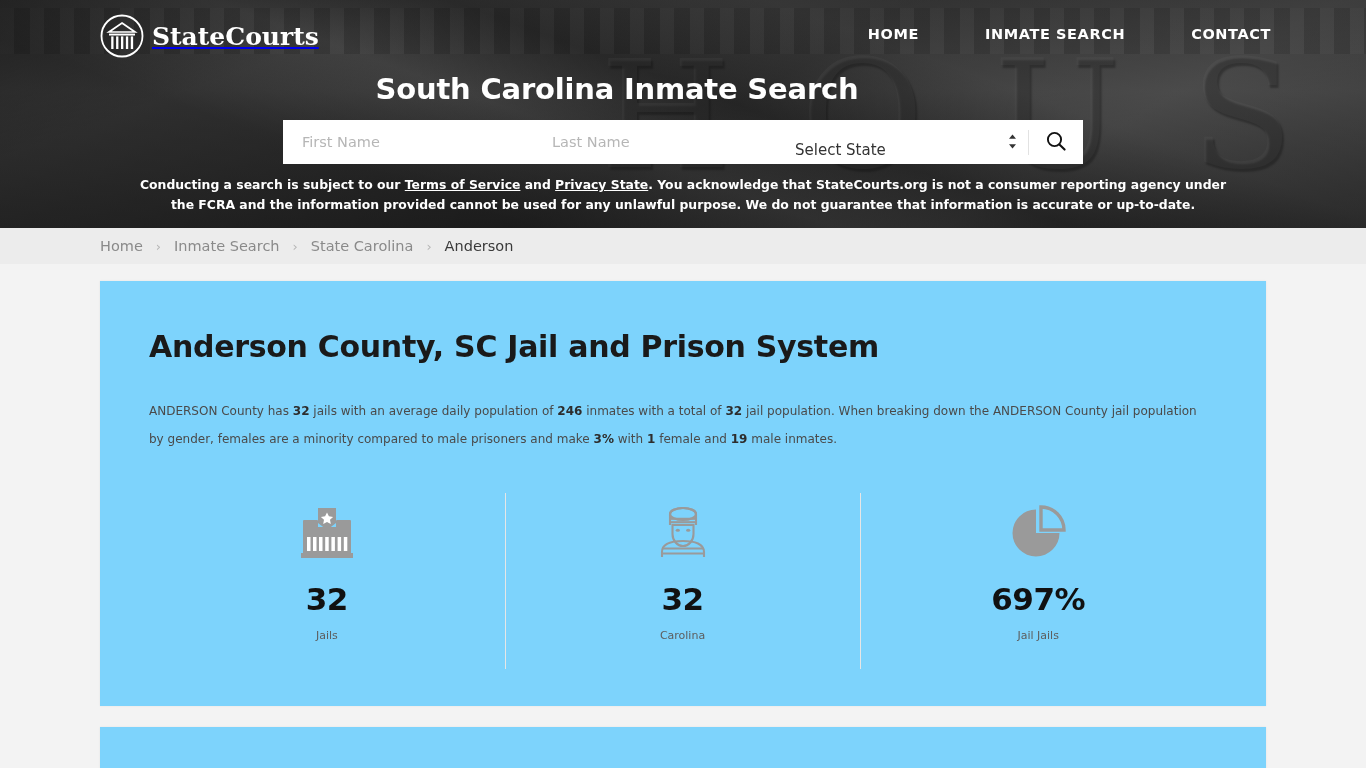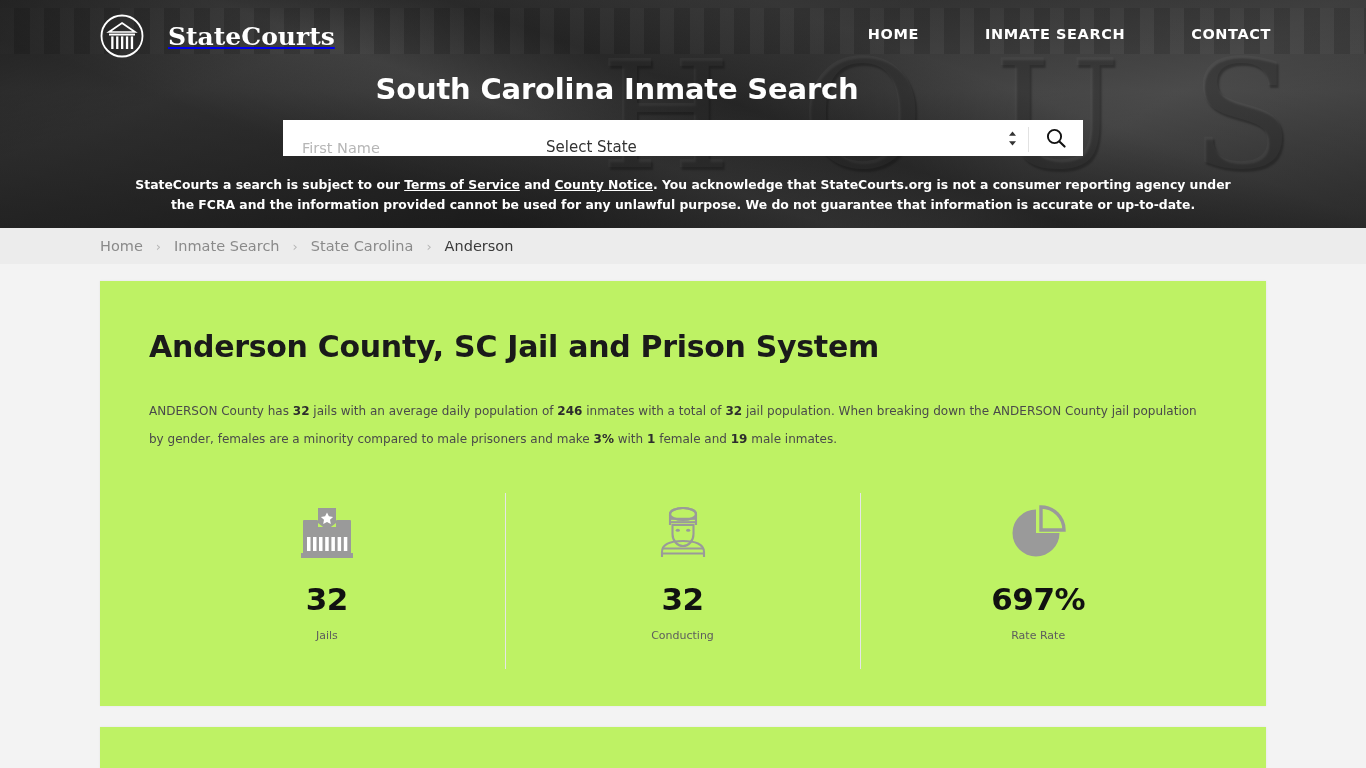--- a/index.html
+++ b/index.html
@@ -71,21 +71,21 @@
     height: 228px;
   }
 
   
   .logo {
     position: absolute;
     left: 100px;
     top: 14px;
     display: flex;
     align-items: center;
-    gap: 24px;
+    gap: 8px;
   }
   .logo-mark { width: 44px; height: 44px; display: block; }
   .logo-text {
     font-family: "DejaVu Serif", "Liberation Serif", serif;
     font-size: 25px;
     font-weight: 700;
     color: #ffffff;
     letter-spacing: 0px;
   }
 
@@ -119,24 +119,24 @@
     font-weight: 700;
     letter-spacing: -0.2px;
   }
 
   
   .searchbar {
     position: absolute;
     left: 283px;
     top: 120px;
     width: 800px;
-    height: 36px;
+    height: 44px;
     background: #ffffff;
     display: flex;
-    align-items: flex-end;
+    align-items: center;
   }
   .sb-field {
     flex: 0 0 249px;
     border: none;
     outline: none;
     background: transparent;
     font-family: "DejaVu Sans", "Liberation Sans", sans-serif;
     font-size: 14.5px;
     color: #555;
     padding: 0 0 0 19px;
@@ -224,21 +224,21 @@
 
   
   .page {
     width: 1366px;
     padding: 17px 0 0 0;
     background: #f3f3f3;
   }
   .card {
     width: 1166px;
     margin: 0 auto;
-    background: #bef264;
+    background: #7dd3fc;
     box-shadow: 0 0 2px rgba(0,0,0,0.07);
   }
   .card.first { padding: 48px 50px 46px 49px; }
   .card.second { margin-top: 21px; height: 60px; }
 
   .page-title {
     font-size: 30px;
     font-weight: 700;
     color: #1a1a1a;
     letter-spacing: -0.3px;
@@ -319,20 +319,21 @@
       <a href="#">HOME</a>
       <a href="#">INMATE SEARCH</a>
       <a href="#">CONTACT</a>
     </nav>
 
     <h1 class="hero-title">South Carolina Inmate Search</h1>
 
     <form class="searchbar">
       <input class="sb-field" type="text" placeholder="First Name" style="">
       <div class="sb-sep"></div>
+      <input class="sb-field" type="text" placeholder="Last Name" style="">
       <div class="sb-sep"></div>
       <div class="sb-select-wrap">
         <select class="sb-select">
           <option>Select State</option>
         </select>
         <span class="sb-caret">
           <svg width="11" height="18" viewBox="0 0 11 18" aria-hidden="true">
             <path d="M5.5 2 L9 6.3 L2 6.3 Z" fill="#333"></path>
             <path d="M5.5 16 L9 11.7 L2 11.7 Z" fill="#333"></path>
           </svg>
@@ -342,21 +343,21 @@
         <span>
           <svg width="22" height="22" viewBox="0 0 22 22" aria-hidden="true">
             <circle cx="9.5" cy="9.5" r="6.6" fill="none" stroke="#111" stroke-width="1.9"></circle>
             <line x1="14.4" y1="14.4" x2="19.6" y2="19.6" stroke="#111" stroke-width="2.1" stroke-linecap="round"></line>
           </svg>
         </span>
       </button>
     </form>
 
     <p class="disclaimer">
-      <span>StateCourts a search is subject to our </span><a href="#">Terms of Service</a><span> and </span><a href="#">County Notice</a><span>. You acknowledge that StateCourts.org is not a consumer reporting agency under the FCRA and the information provided cannot be used for any unlawful purpose. We do not guarantee that information is accurate or up-to-date.</span>
+      <span>Conducting a search is subject to our </span><a href="#">Terms of Service</a><span> and </span><a href="#">Privacy State</a><span>. You acknowledge that StateCourts.org is not a consumer reporting agency under the FCRA and the information provided cannot be used for any unlawful purpose. We do not guarantee that information is accurate or up-to-date.</span>
     </p>
   </div>
 </div>
 
 <div class="crumbbar">
   <a class="crumb" href="#">Home</a>
   <span class="crumb-sep">›</span>
   <a class="crumb" href="#">Inmate Search</a>
   <span class="crumb-sep">›</span>
   <a class="crumb" href="#">State Carolina</a>
@@ -413,31 +414,31 @@
 
               <path d="M10 56 v-5 c0-8 9-11 21-11 s21 3 21 11 v5"></path>
               <path d="M10.4 47.5 H51.6"></path>
               <path d="M10 52.5 H52"></path>
             </g>
             <ellipse cx="25.8" cy="29.2" rx="2.1" ry="1.5" fill="#9a9a9a"></ellipse>
             <ellipse cx="36.2" cy="29.2" rx="2.1" ry="1.5" fill="#9a9a9a"></ellipse>
           </svg>
         </div>
         <div class="stat-value">32</div>
-        <div class="stat-label">Conducting</div>
+        <div class="stat-label">Carolina</div>
       </div>
 
       <div class="stat">
         <div class="stat-icon">
           <svg width="62" height="62" viewBox="0 0 62 62" aria-hidden="true">
             <path d="M29 8.5 A23.5 23.5 0 1 0 52.5 32 L29 32 Z" fill="#9a9a9a"></path>
             <path d="M34 6 A23 23 0 0 1 57 29 L34 29 Z" fill="none" stroke="#9a9a9a" stroke-width="3.4"></path>
           </svg>
         </div>
         <div class="stat-value">697%</div>
-        <div class="stat-label">Rate Rate</div>
+        <div class="stat-label">Jail Jails</div>
       </div>
 
     </div>
   </div>
 
   <div class="card second"></div>
 </div>
 
 </body></html>

